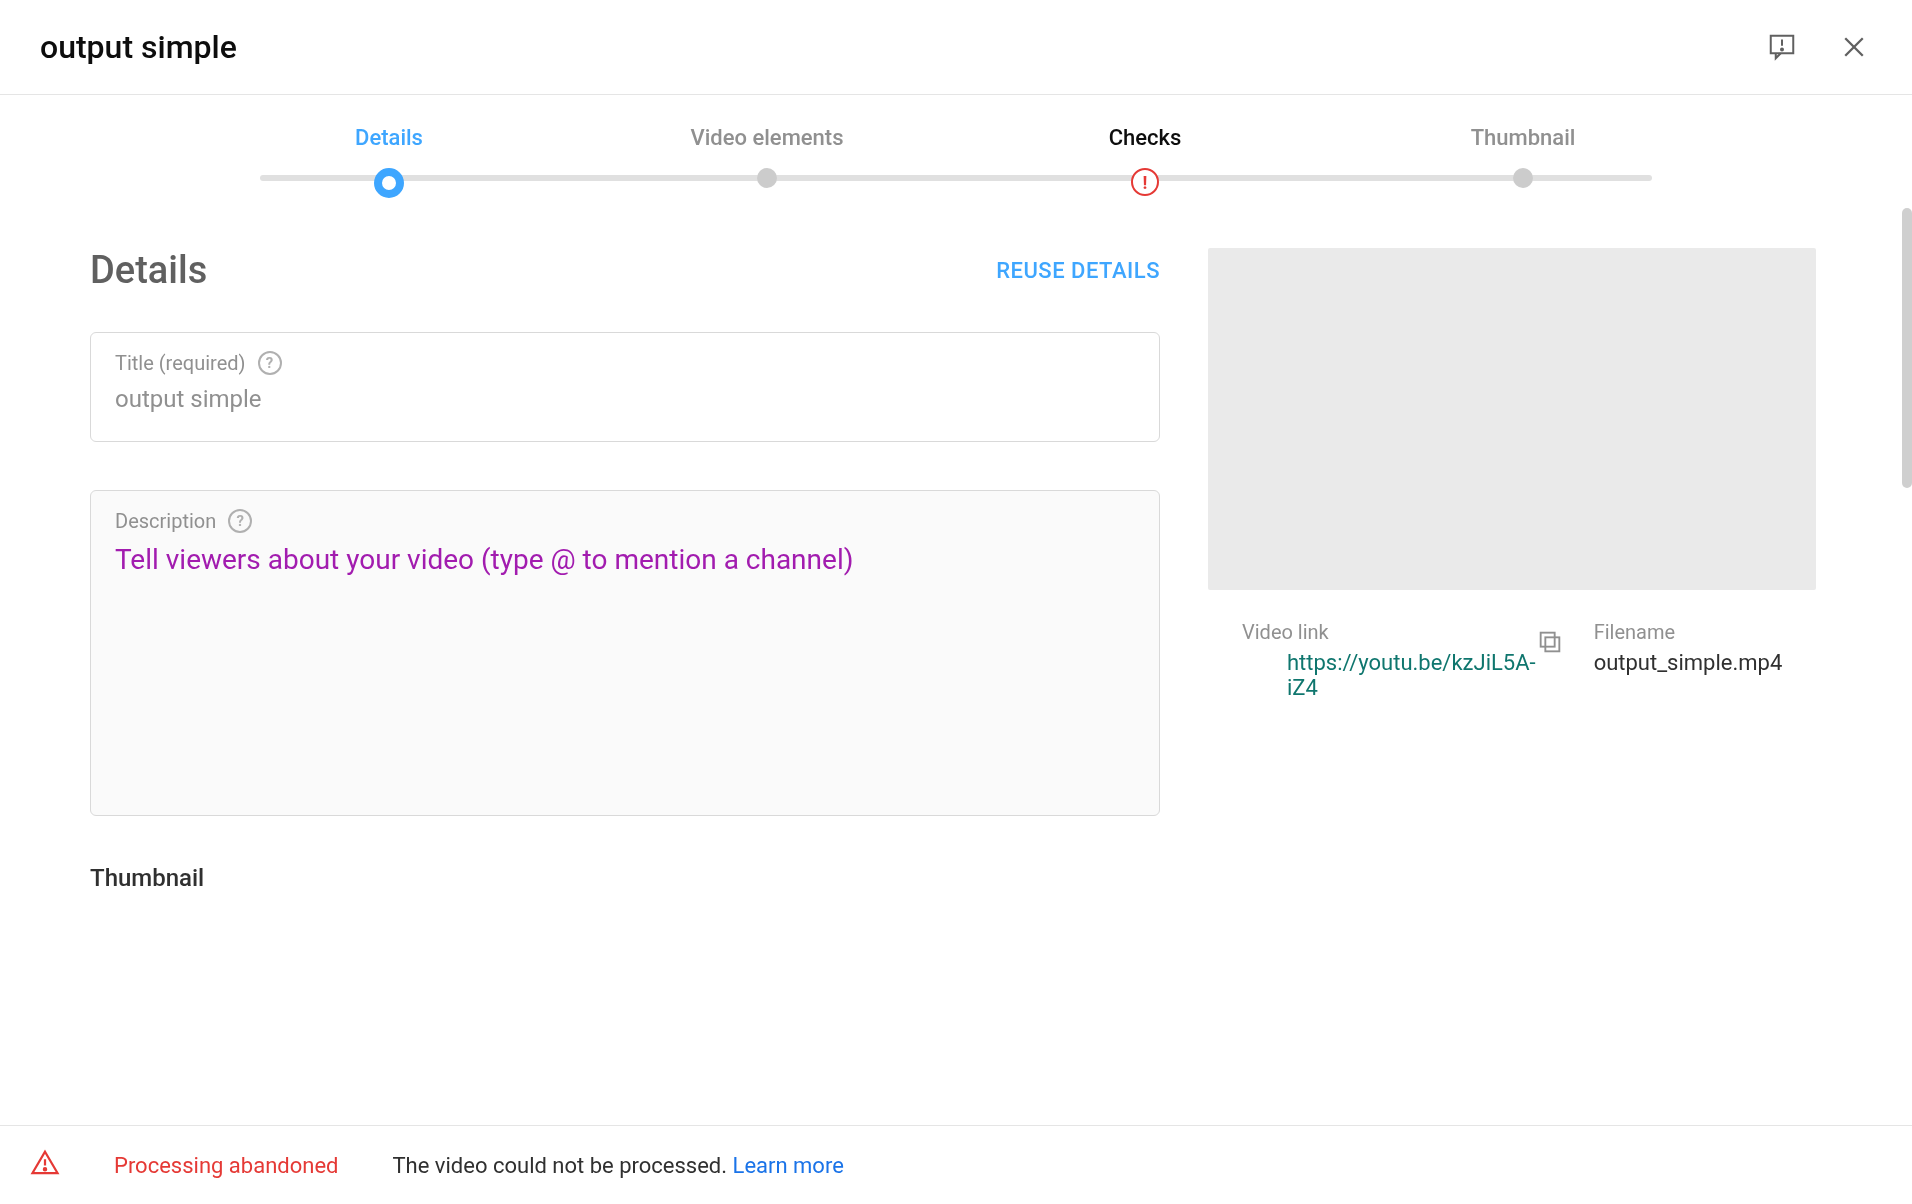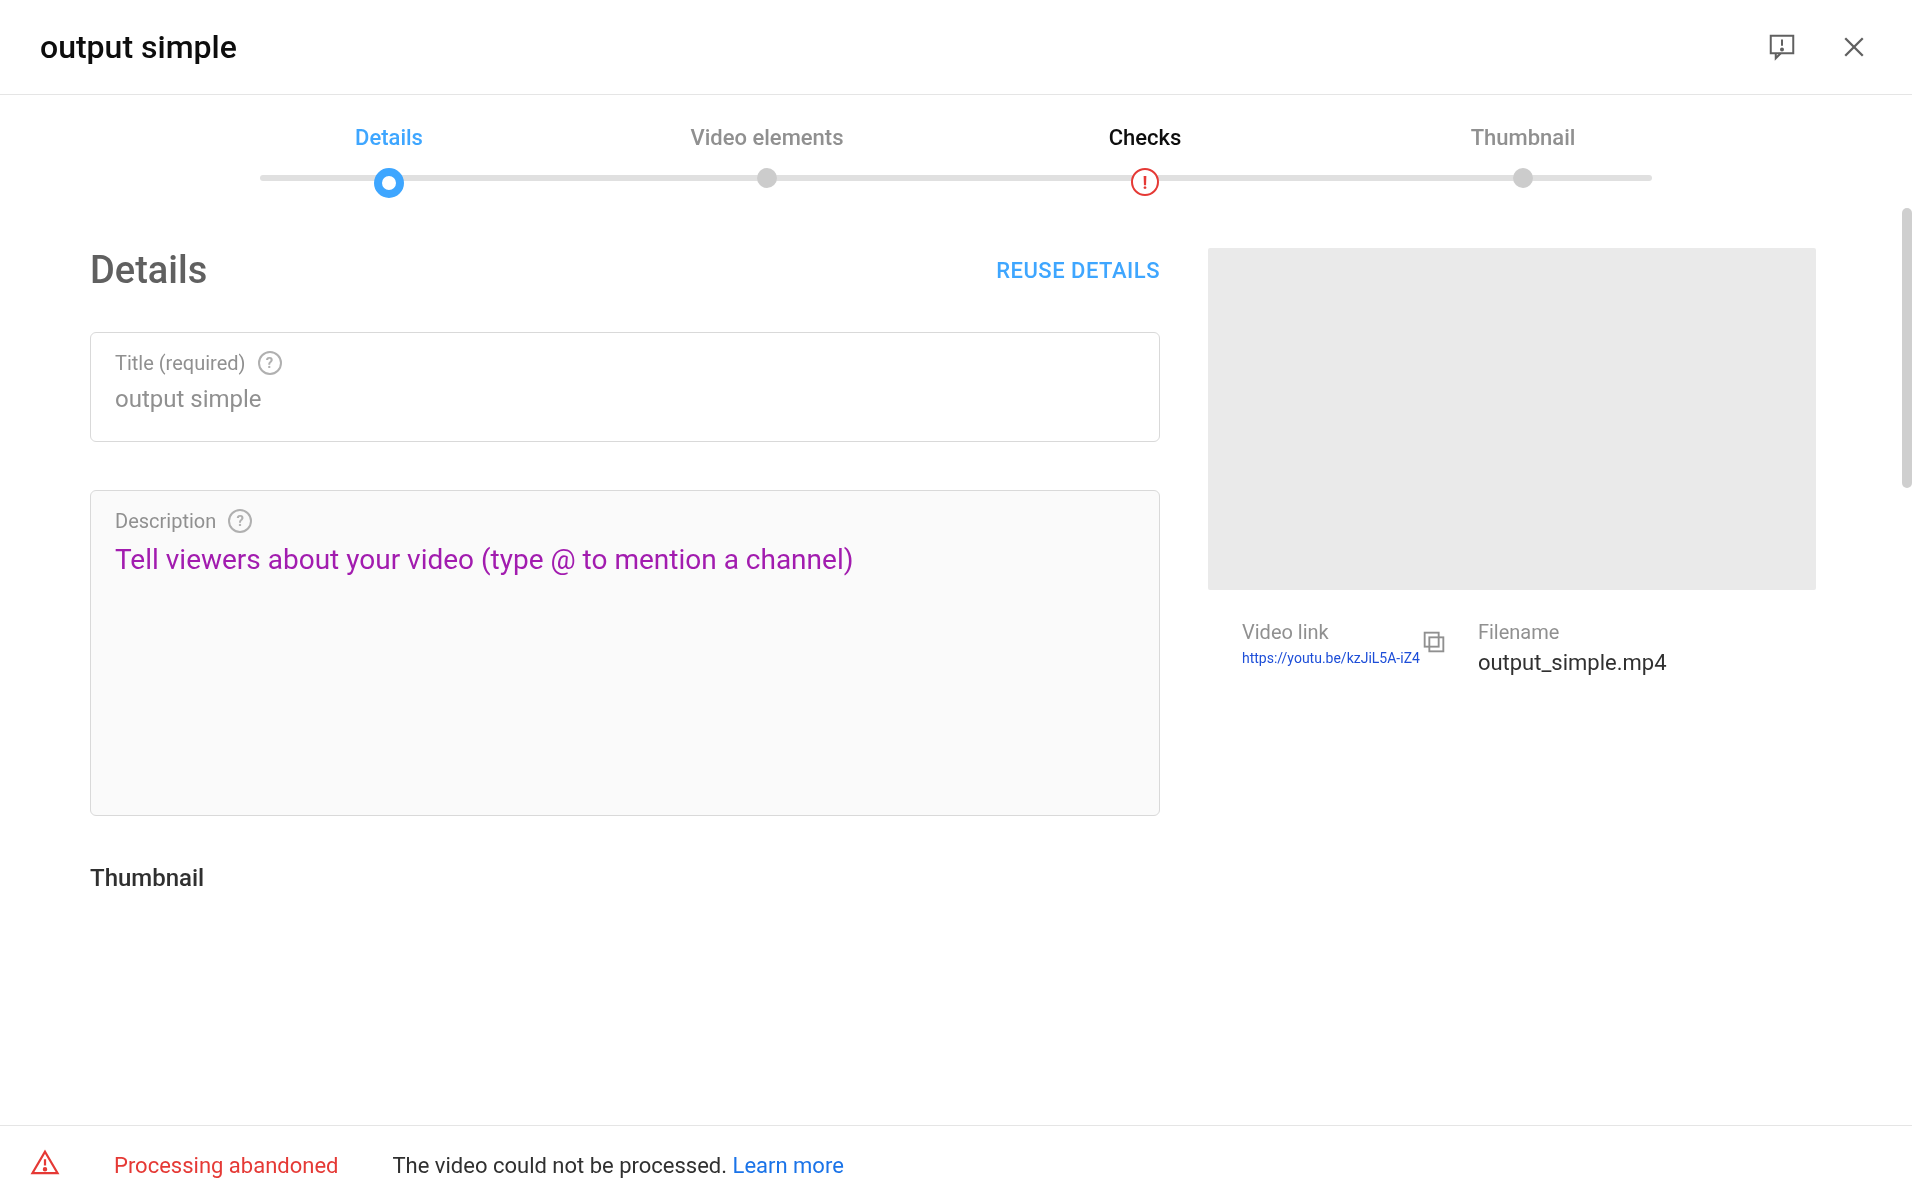--- a/index.html
+++ b/index.html
@@ -197,22 +197,23 @@
     display: flex;
     align-items: flex-start;
     justify-content: space-between;
   }
   .info-label {
     font-size: 20px;
     color: #909090;
     margin-bottom: 6px;
   }
   .info-link {
-    font-size: 14px;
-    color: #1d4ed8;
+    font-size: 22px;
+    color: #0f766e;
+    margin-left: 45px;
   }
   .info-value {
     font-size: 22px;
     color: #303030;
   }
   .copy-btn {
     color: #909090;
     cursor: pointer;
     margin-top: 8px;
   }

